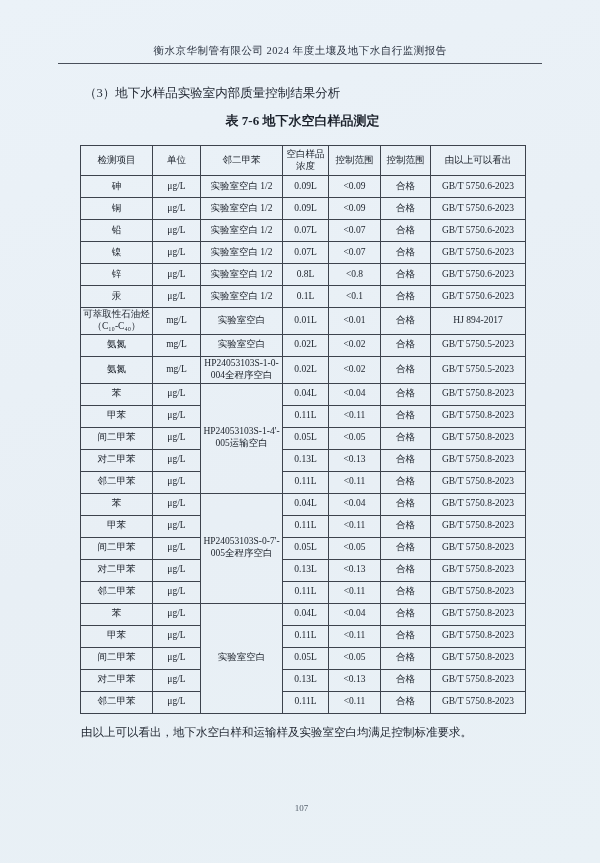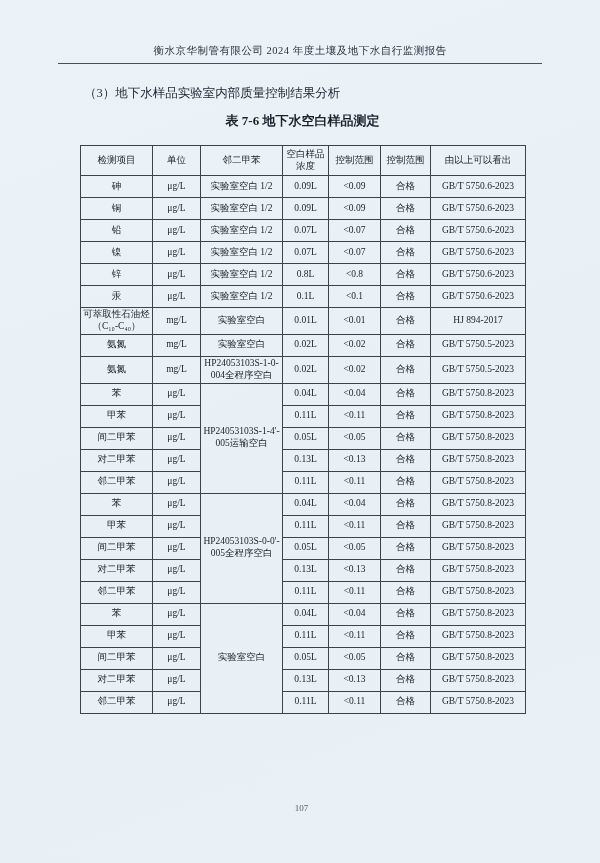--- a/index.html
+++ b/index.html
@@ -235,21 +235,21 @@
           <td class="cell-item">邻二甲苯</td>
           <td class="cell-unit">μg/L</td>
           <td class="cell-conc">0.11L</td>
           <td class="cell-range">&lt;0.11</td>
           <td class="cell-result">合格</td>
           <td class="cell-standard">GB/T 5750.8-2023</td>
         </tr>
         <tr>
           <td class="cell-item">苯</td>
           <td class="cell-unit">μg/L</td>
-          <td class="cell-sample" rowspan="5">HP24053103S-0-0'-005全程序空白</td>
+          <td class="cell-sample" rowspan="5">HP24053103S-0-7'-005全程序空白</td>
           <td class="cell-conc">0.04L</td>
           <td class="cell-range">&lt;0.04</td>
           <td class="cell-result">合格</td>
           <td class="cell-standard">GB/T 5750.8-2023</td>
         </tr>
         <tr>
           <td class="cell-item">甲苯</td>
           <td class="cell-unit">μg/L</td>
           <td class="cell-conc">0.11L</td>
           <td class="cell-range">&lt;0.11</td>
@@ -317,16 +317,17 @@
           <td class="cell-item">邻二甲苯</td>
           <td class="cell-unit">μg/L</td>
           <td class="cell-conc">0.11L</td>
           <td class="cell-range">&lt;0.11</td>
           <td class="cell-result">合格</td>
           <td class="cell-standard">GB/T 5750.8-2023</td>
         </tr>
       </tbody>
   </table>
 
+  <p class="conclusion">由以上可以看出，地下水空白样和运输样及实验室空白均满足控制标准要求。</p>
 
   <div class="page-number">107</div>
 
 </div>
 
 </body></html>

